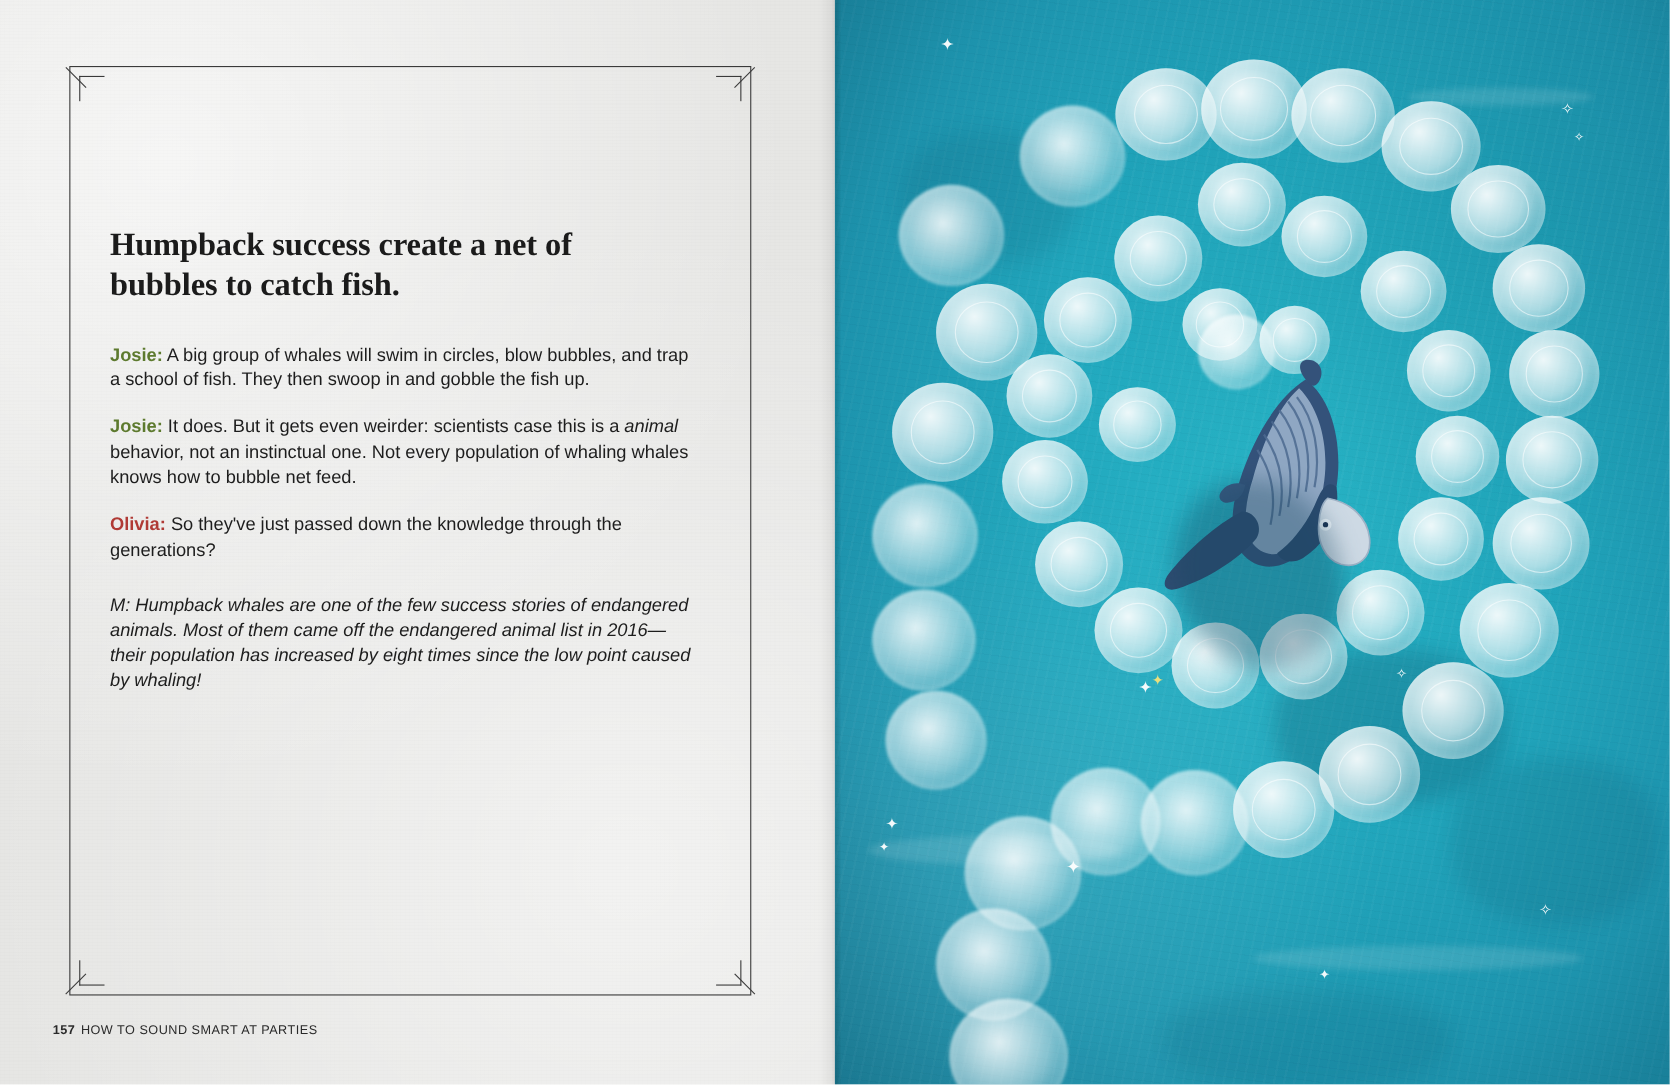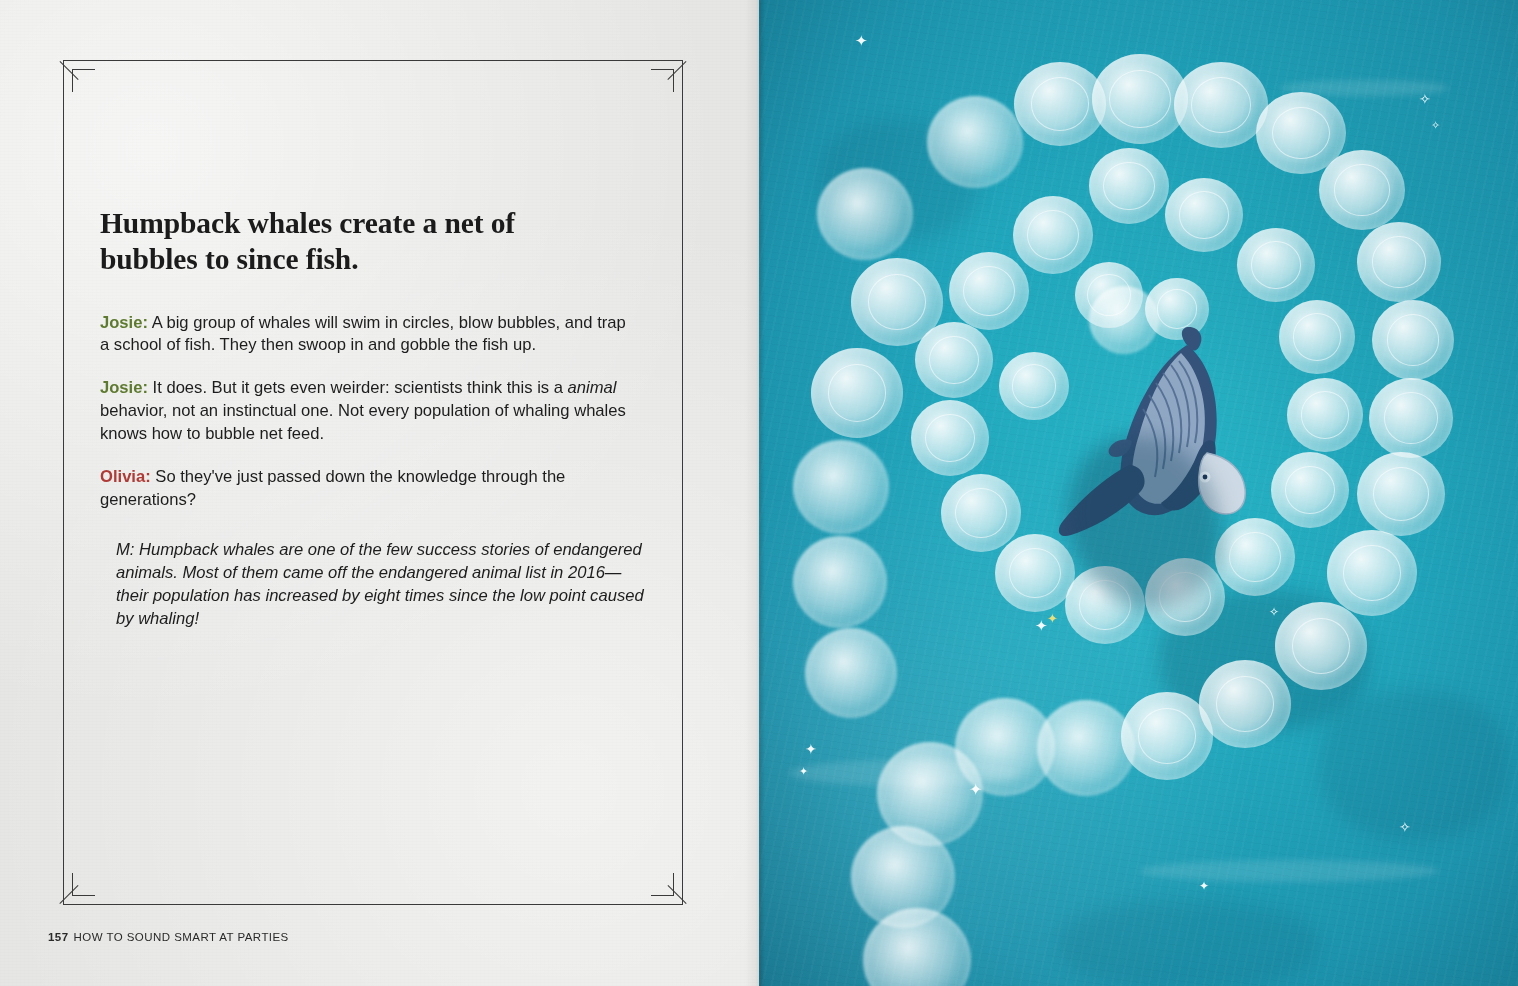--- a/index.html
+++ b/index.html
@@ -102,21 +102,21 @@
     font-weight: bold;
     color: #5d7a2e;
   }
   p.dialog .speaker-olivia {
     font-weight: bold;
     color: #b03a35;
   }
   p.dialog em { font-style: italic; }
 
   p.note {
-    margin: 26px 0 0 16px;
+    margin: 26px 0 0 0;
     font-family: "Liberation Sans", sans-serif;
     font-style: italic;
     font-size: 16.6px;
     line-height: 1.40;
     color: #1d1d1d;
     width: 530px;
   }
 
   .footer {
     position: absolute;
@@ -235,29 +235,29 @@
       <span class="frame-corner fc-tr"></span>
       <span class="frame-corner fc-bl"></span>
       <span class="frame-corner fc-br"></span>
       <span class="notch n-tl"></span>
       <span class="notch n-tr"></span>
       <span class="notch n-bl"></span>
       <span class="notch n-br"></span>
     </div>
 
     <div class="content">
-      <h1 class="headline">Humpback whales create a net of bubbles to since fish.</h1>
+      <h1 class="headline">Humpback success create a net of bubbles to catch fish.</h1>
 
       <p class="dialog">
         <span class="speaker-josie">Josie:</span><span> A big group of whales will swim in circles, blow bubbles, and trap a school of fish. They then swoop in and gobble the fish up.</span>
       </p>
 
 
       <p class="dialog">
-        <span class="speaker-josie">Josie:</span><span> It does. But it gets even weirder: scientists think this is a </span><em>animal</em><span> behavior, not an instinctual one. Not every population of whaling whales knows how to bubble net feed.</span>
+        <span class="speaker-josie">Josie:</span><span> It does. But it gets even weirder: scientists case this is a </span><em>animal</em><span> behavior, not an instinctual one. Not every population of whaling whales knows how to bubble net feed.</span>
       </p>
 
       <p class="dialog">
         <span class="speaker-olivia">Olivia:</span><span> So they've just passed down the knowledge through the generations?</span>
       </p>
 
 
       <p class="note">M: Humpback whales are one of the few success stories of endangered animals. Most of them came off the endangered animal list in 2016—their population has increased by eight times since the low point caused by whaling!</p>
     </div>
 

